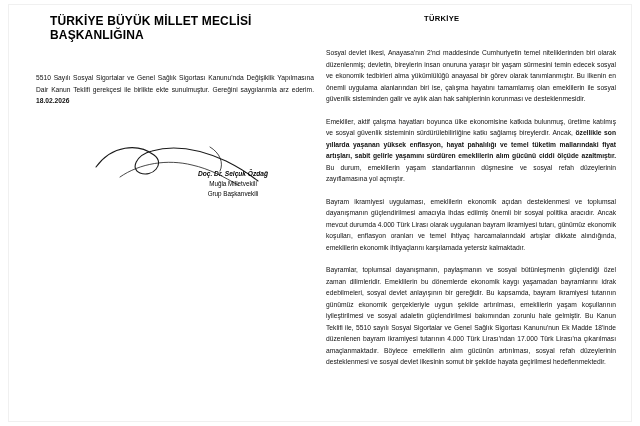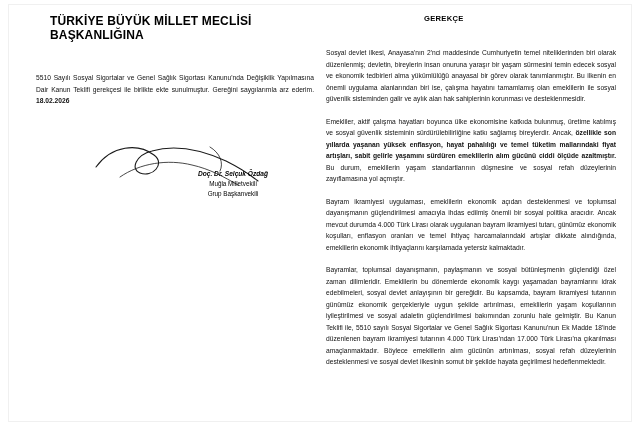--- a/index.html
+++ b/index.html
@@ -132,21 +132,21 @@
       </div>
       <div class="sig-lines">
         <div class="name">Doç. Dr. Selçuk Özdağ</div>
         <div class="role">Muğla Milletvekili</div>
         <div class="role">Grup Başkanvekili</div>
       </div>
     </div>
   </div>
 
   <div class="col-right">
-    <div class="gerekce-title">GEREKÇE</div>
+    <div class="gerekce-title">TÜRKİYE</div>
 
     <p class="para">
       <span>Sosyal devlet ilkesi, Anayasa'nın 2'nci maddesinde Cumhuriyetin temel niteliklerinden biri olarak düzenlenmiş; devletin, bireylerin insan onuruna yaraşır bir yaşam sürmesini temin edecek sosyal ve ekonomik tedbirleri alma yükümlülüğü anayasal bir görev olarak tanımlanmıştır. Bu ilkenin en önemli uygulama alanlarından biri ise, çalışma hayatını tamamlamış olan emeklilerin ile sosyal güvenlik sisteminden galir ve aylık alan hak sahiplerinin korunması ve desteklenmesidir.</span>
     </p>
 
     <p class="para">
       <span>Emekliler, aktif çalışma hayatları boyunca ülke ekonomisine katkıda bulunmuş, üretime katılmış ve sosyal güvenlik sisteminin sürdürülebilirliğine katkı sağlamış bireylerdir. Ancak, </span><span class="b">özellikle son yıllarda yaşanan yüksek enflasyon, hayat pahalılığı ve temel tüketim mallarındaki fiyat artışları, sabit gelirle yaşamını sürdüren emeklilerin alım gücünü ciddi ölçüde azaltmıştır.</span><span> Bu durum, emeklilerin yaşam standartlarının düşmesine ve sosyal refah düzeylerinin zayıflamasına yol açmıştır.</span>
     </p>
 
     <p class="para">

